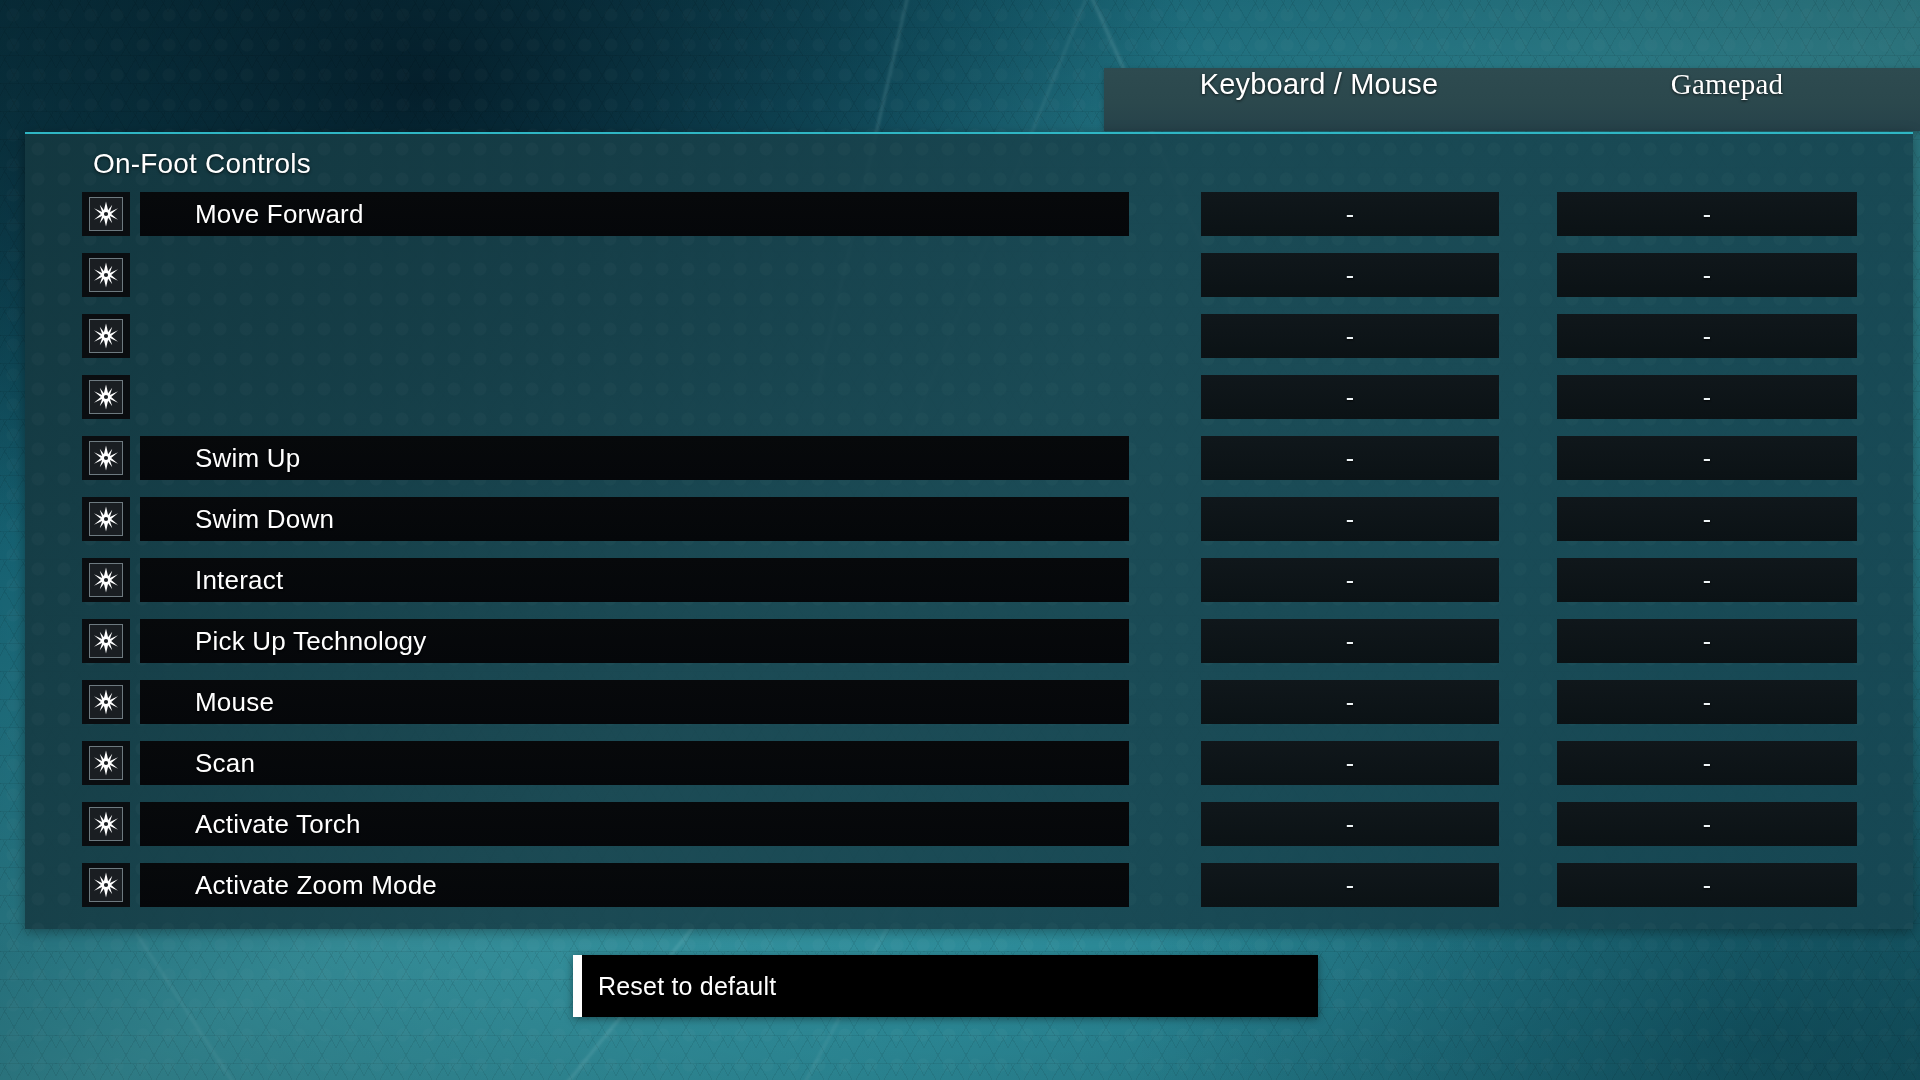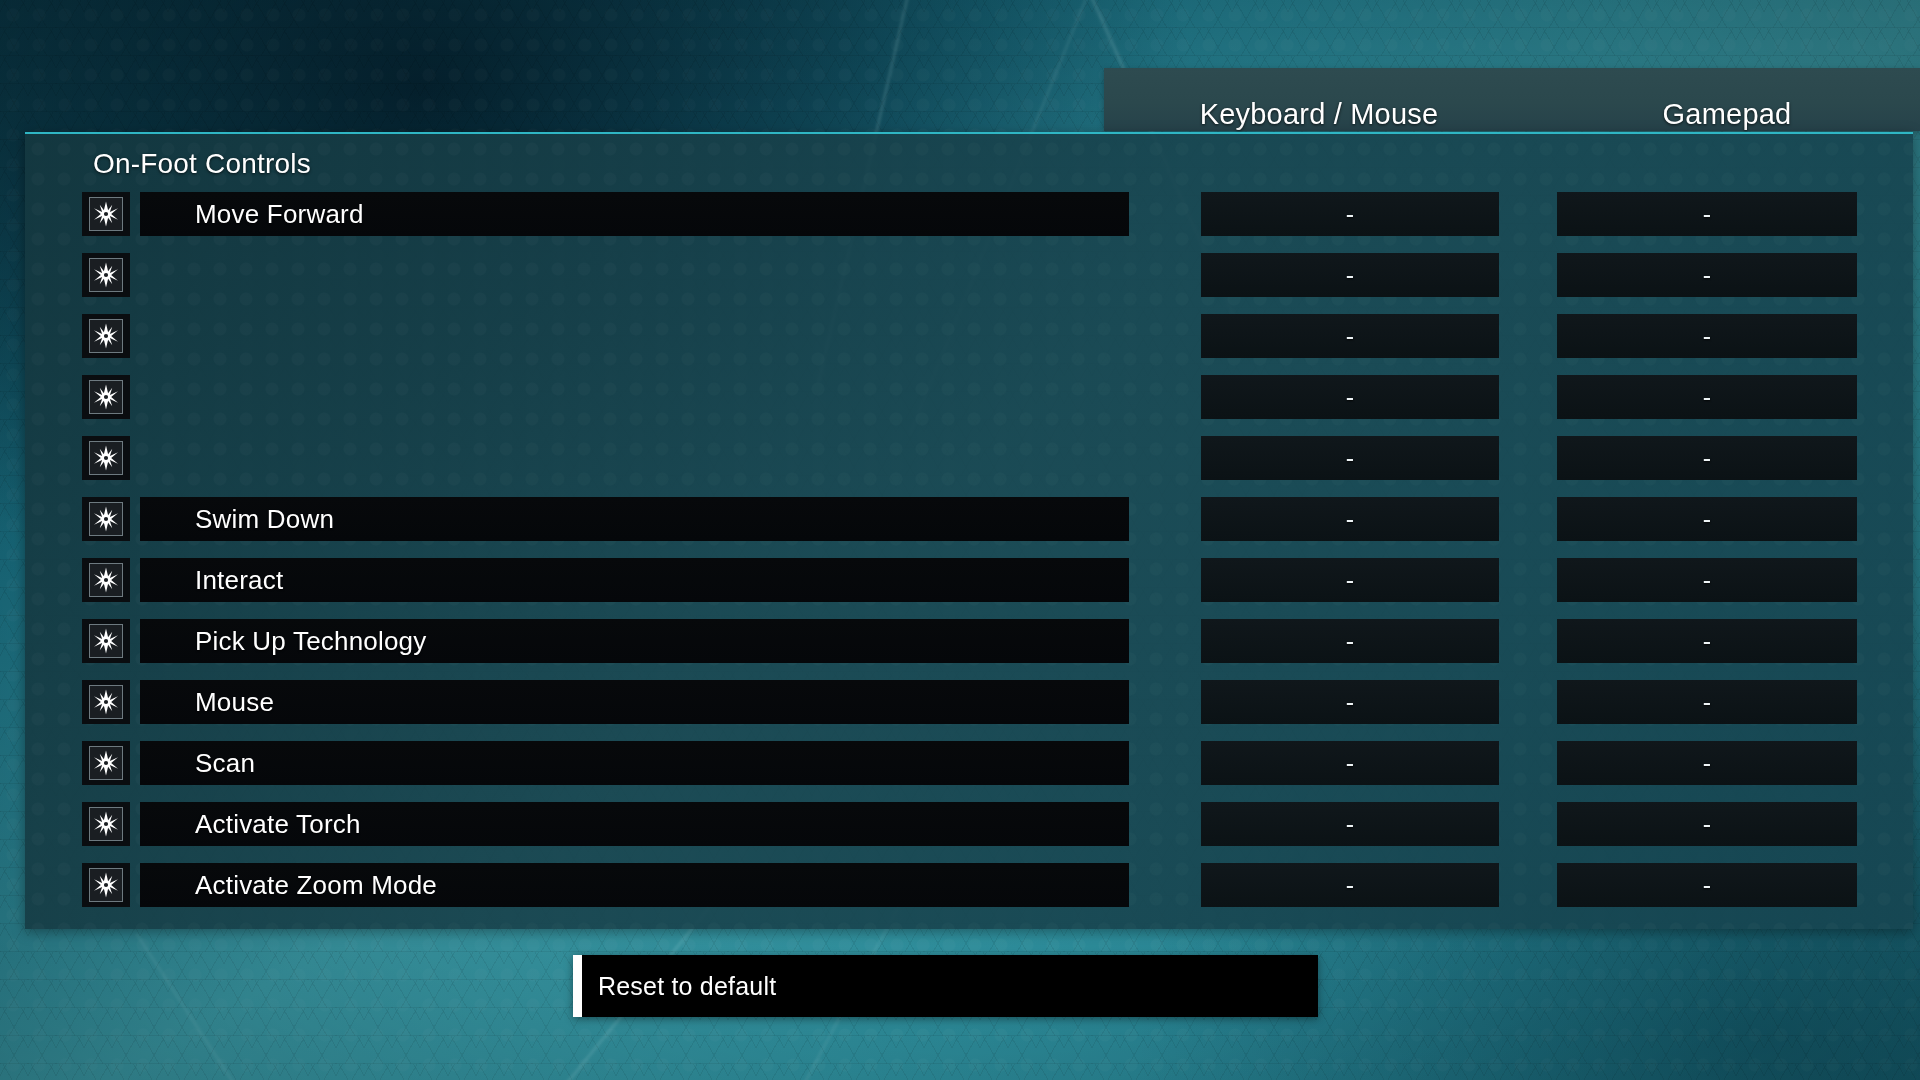--- a/index.html
+++ b/index.html
@@ -47,27 +47,27 @@
   }
 
   
   #tabbar{
     position:absolute; left:1104px; top:68px; width:816px; height:63px;
     background:linear-gradient(180deg,#2e4b50 0%, #2b484d 55%, #26424a 100%);
     display:flex; align-items:center;
     box-shadow:0 2px 6px rgba(0,0,0,.28);
   }
   .tab{
-    height:100%; display:flex; align-items:flex-end; justify-content:center;
+    height:100%; display:flex; align-items:flex-start; justify-content:center;
     color:#ffffff; font-size:29px; letter-spacing:.2px;
     text-shadow:0 1px 3px rgba(0,0,0,.75);
     cursor:pointer;
   }
   #tab-keyboard-mouse{ width:430px; }
-  #tab-gamepad{ width:386px; }
+  #tab-gamepad{ width:386px;font-family:Liberation Serif, serif; }
 
   
   #panel{
     position:absolute; left:25px; top:132px; width:1888px; height:797px;
     background:
       linear-gradient(115deg, rgba(20,56,64,.93) 0%, rgba(24,66,76,.90) 40%, rgba(22,70,82,.92) 100%);
     border-top:2px solid #2fb6c4;
     box-shadow:0 3px 12px rgba(0,0,0,.35);
     overflow:hidden;
   }
@@ -235,20 +235,23 @@
       </div>
       <div class="row">
         <div class="icon-box">
           <div class="icon-inner">
             <svg width="26" height="26" viewBox="0 0 100 100" aria-hidden="true">
               <polygon fill="#ffffff" points="50,2 58,36 74,14 65,42 96,28 70,50 96,72 65,58 74,86 58,64 50,98 42,64 26,86 35,58 4,72 30,50 4,28 35,42 26,14 42,36"></polygon>
               <circle cx="50" cy="50" r="8" fill="#1a1e22"></circle>
             </svg>
           </div>
         </div>
+        <div class="label-box">
+          <span>Swim Up</span>
+        </div>
         <div class="val-box val-kbm">
           <span>-</span>
         </div>
         <div class="val-box val-pad">
           <span>-</span>
         </div>
       </div>
       <div class="row">
         <div class="icon-box">
           <div class="icon-inner">

